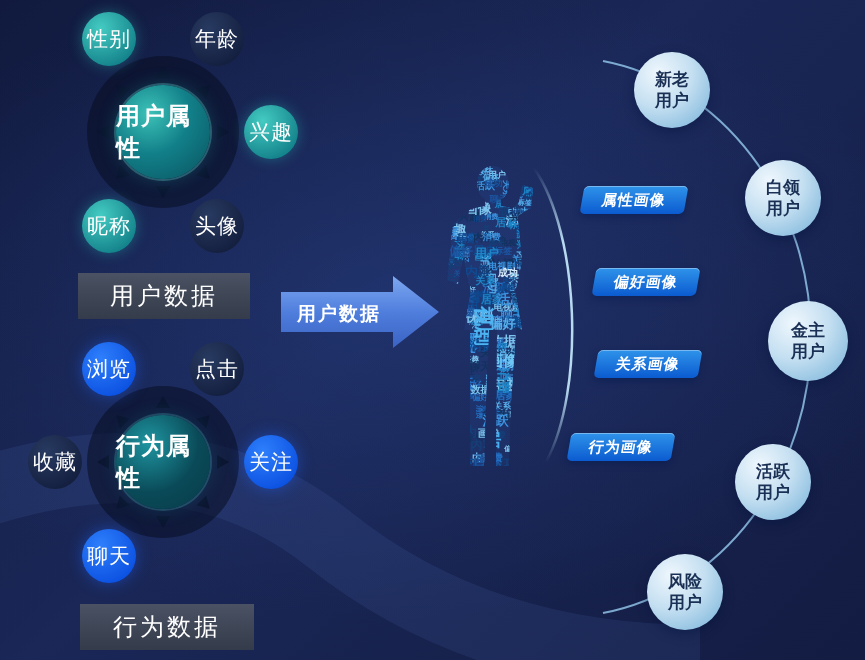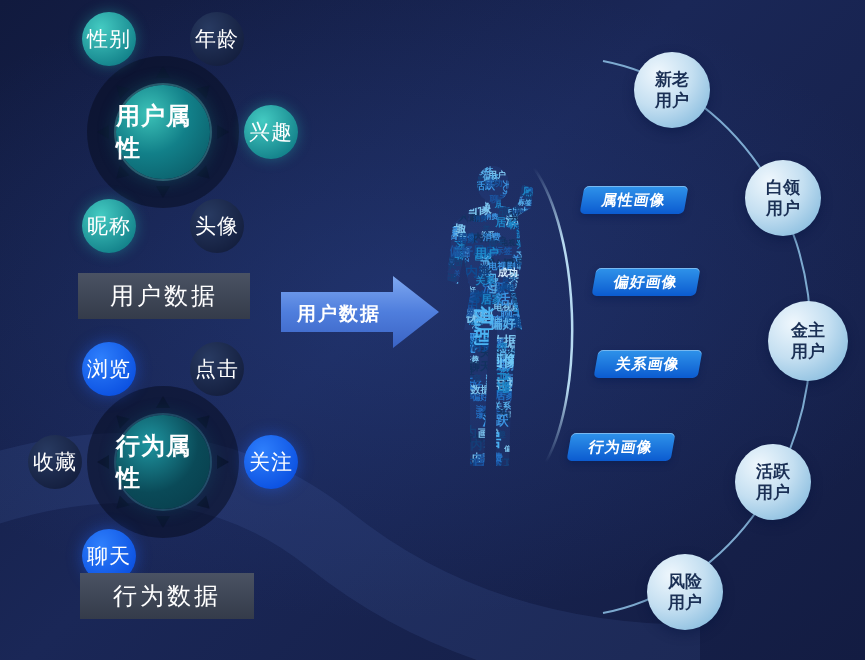--- a/index.html
+++ b/index.html
@@ -36,21 +36,21 @@
   .sat.blue{background:radial-gradient(circle at 35% 30%, #2e7ffc, var(--blue,#0845d8) 82%);box-shadow:0 0 16px rgba(30,100,250,0.45);}
   .p0{left:79px;top:40px;}  .p1{left:187px;top:40px;}
   .p2{left:25px;top:133px;} .p3{left:241px;top:133px;}
   .p4{left:79px;top:227px;} .p5{left:187px;top:227px;}
 
   
   .data-label{position:absolute;z-index:2;background:linear-gradient(180deg,#4a5263,#343b4a);
     color:#fff;font-size:24px;font-weight:normal;letter-spacing:3px;
     display:flex;align-items:center;justify-content:center;}
   .dl1{left:78px;top:273px;width:172px;height:46px;}
-  .dl2{left:80px;top:573px;width:174px;height:46px;}
+  .dl2{left:80px;top:604px;width:174px;height:46px;}
 
   
   .arrow-text{position:absolute;left:283px;top:301px;width:112px;z-index:3;text-align:center;
     color:#fff;font-size:19px;font-weight:bold;letter-spacing:2px;}
 
   
   .tag{position:absolute;z-index:3;width:104px;height:28px;border-radius:5px;transform:skewX(-10deg);
     background:linear-gradient(180deg,#2f93ea,var(--ribbon,#0b5bd0));
     box-shadow:inset 0 1px 0 rgba(255,255,255,0.35), 0 3px 7px rgba(0,25,80,0.45);
     display:flex;align-items:center;justify-content:center;color:#fff;font-size:15px;font-weight:bold;letter-spacing:1px;}

